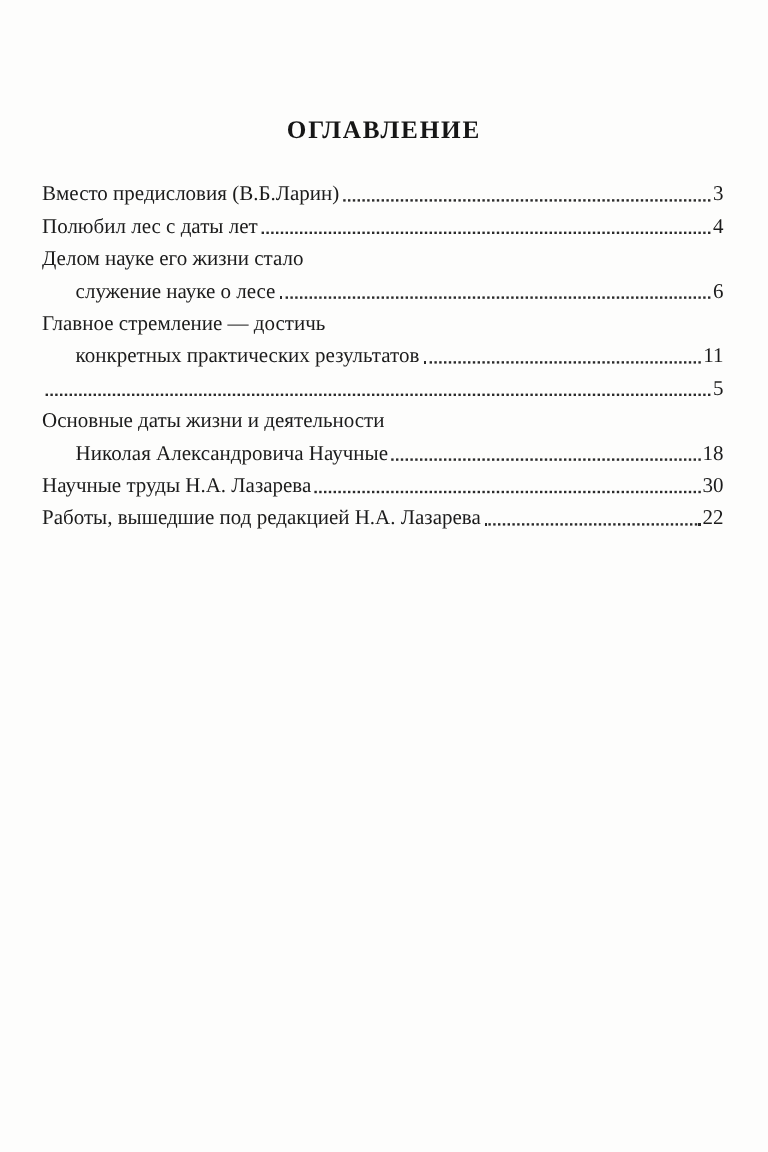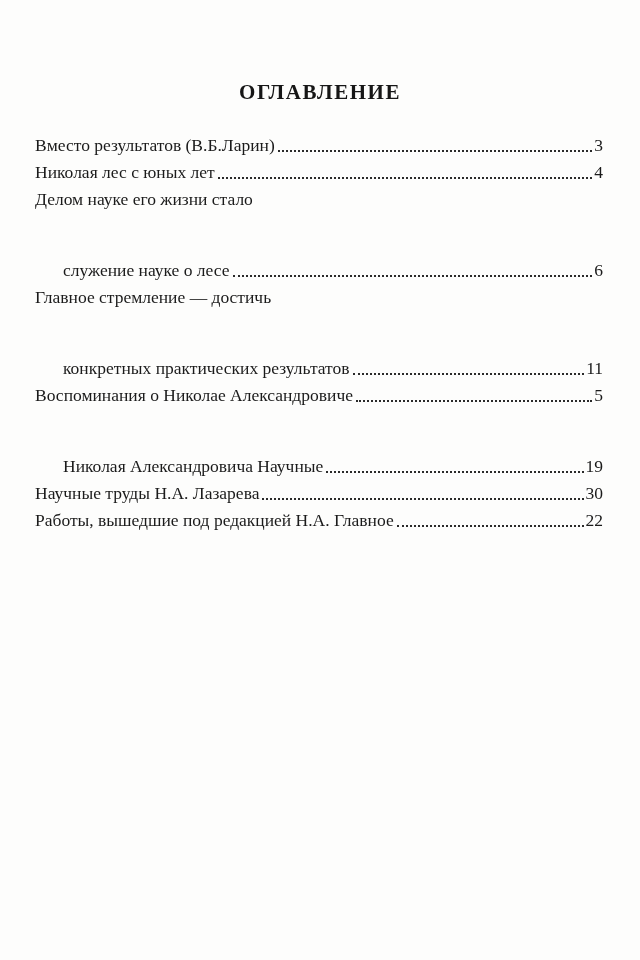--- a/index.html
+++ b/index.html
@@ -13,21 +13,21 @@
     font-family: "Liberation Serif", "DejaVu Serif", serif;
     color: #1b1b1b;
     overflow: hidden;
   }
   .page {
     width: 640px;
     height: 960px;
     position: relative;
   }
   .page-title {
-    margin: 0;
+    margin: 16px;
     padding-top: 80px;
     text-align: center;
     font-size: 21px;
     font-weight: bold;
     letter-spacing: 1.5px;
     color: #161616;
     font-family: Liberation Serif, serif;
   }
   .toc-list {
     margin: 27px 37px 0 35px;
@@ -35,21 +35,20 @@
   .toc-line {
     display: flex;
     align-items: baseline;
     height: 27px;
     line-height: 27px;
     font-size: 17.5px;
     white-space: nowrap;
   }
   .toc-line.indent {
     padding-left: 28px;
-    margin-top: 44px;
   }
   .entry-text {
     flex: 0 0 auto;
   }
   .leader {
     flex: 1 1 auto;
     align-self: flex-end;
     margin: 0 2px 7px 3px;
     border-bottom: 2px dotted #2a2a2a;
     min-width: 10px;
@@ -60,59 +59,61 @@
   }
 </style>
 </head>
 <body>
 
 <div class="page">
   <h1 class="page-title">ОГЛАВЛЕНИЕ</h1>
 
   <div class="toc-list">
       <div class="toc-line">
-        <span class="entry-text">Вместо результатов (В.Б.Ларин)</span>
+        <span class="entry-text">Вместо предисловия (В.Б.Ларин)</span>
         <span class="leader"></span>
         <span class="pagenum">3</span>
       </div>
       <div class="toc-line">
-        <span class="entry-text">Николая лес с юных лет</span>
+        <span class="entry-text">Полюбил лес с даты лет</span>
         <span class="leader"></span>
         <span class="pagenum">4</span>
       </div>
       <div class="toc-line">
         <span class="entry-text">Делом науке его жизни стало</span>
       </div>
       <div class="toc-line indent">
         <span class="entry-text">служение науке о лесе</span>
         <span class="leader"></span>
         <span class="pagenum">6</span>
       </div>
       <div class="toc-line">
         <span class="entry-text">Главное стремление — достичь</span>
       </div>
       <div class="toc-line indent">
         <span class="entry-text">конкретных практических результатов</span>
         <span class="leader"></span>
         <span class="pagenum">11</span>
       </div>
       <div class="toc-line">
-        <span class="entry-text">Воспоминания о Николае Александровиче</span>
         <span class="leader"></span>
         <span class="pagenum">5</span>
+      </div>
+      <div class="toc-line">
+        <span class="entry-text">Основные даты жизни и деятельности</span>
       </div>
       <div class="toc-line indent">
         <span class="entry-text">Николая Александровича Научные</span>
         <span class="leader"></span>
-        <span class="pagenum">19</span>
+        <span class="pagenum">18</span>
       </div>
       <div class="toc-line">
         <span class="entry-text">Научные труды Н.А. Лазарева</span>
         <span class="leader"></span>
         <span class="pagenum">30</span>
       </div>
       <div class="toc-line">
-        <span class="entry-text">Работы, вышедшие под редакцией Н.А. Главное</span>
+        <span class="entry-text">Работы, вышедшие под редакцией Н.А. Лазарева</span>
         <span class="leader"></span>
         <span class="pagenum">22</span>
       </div>
     </div>
 </div>
 
 </body></html>

